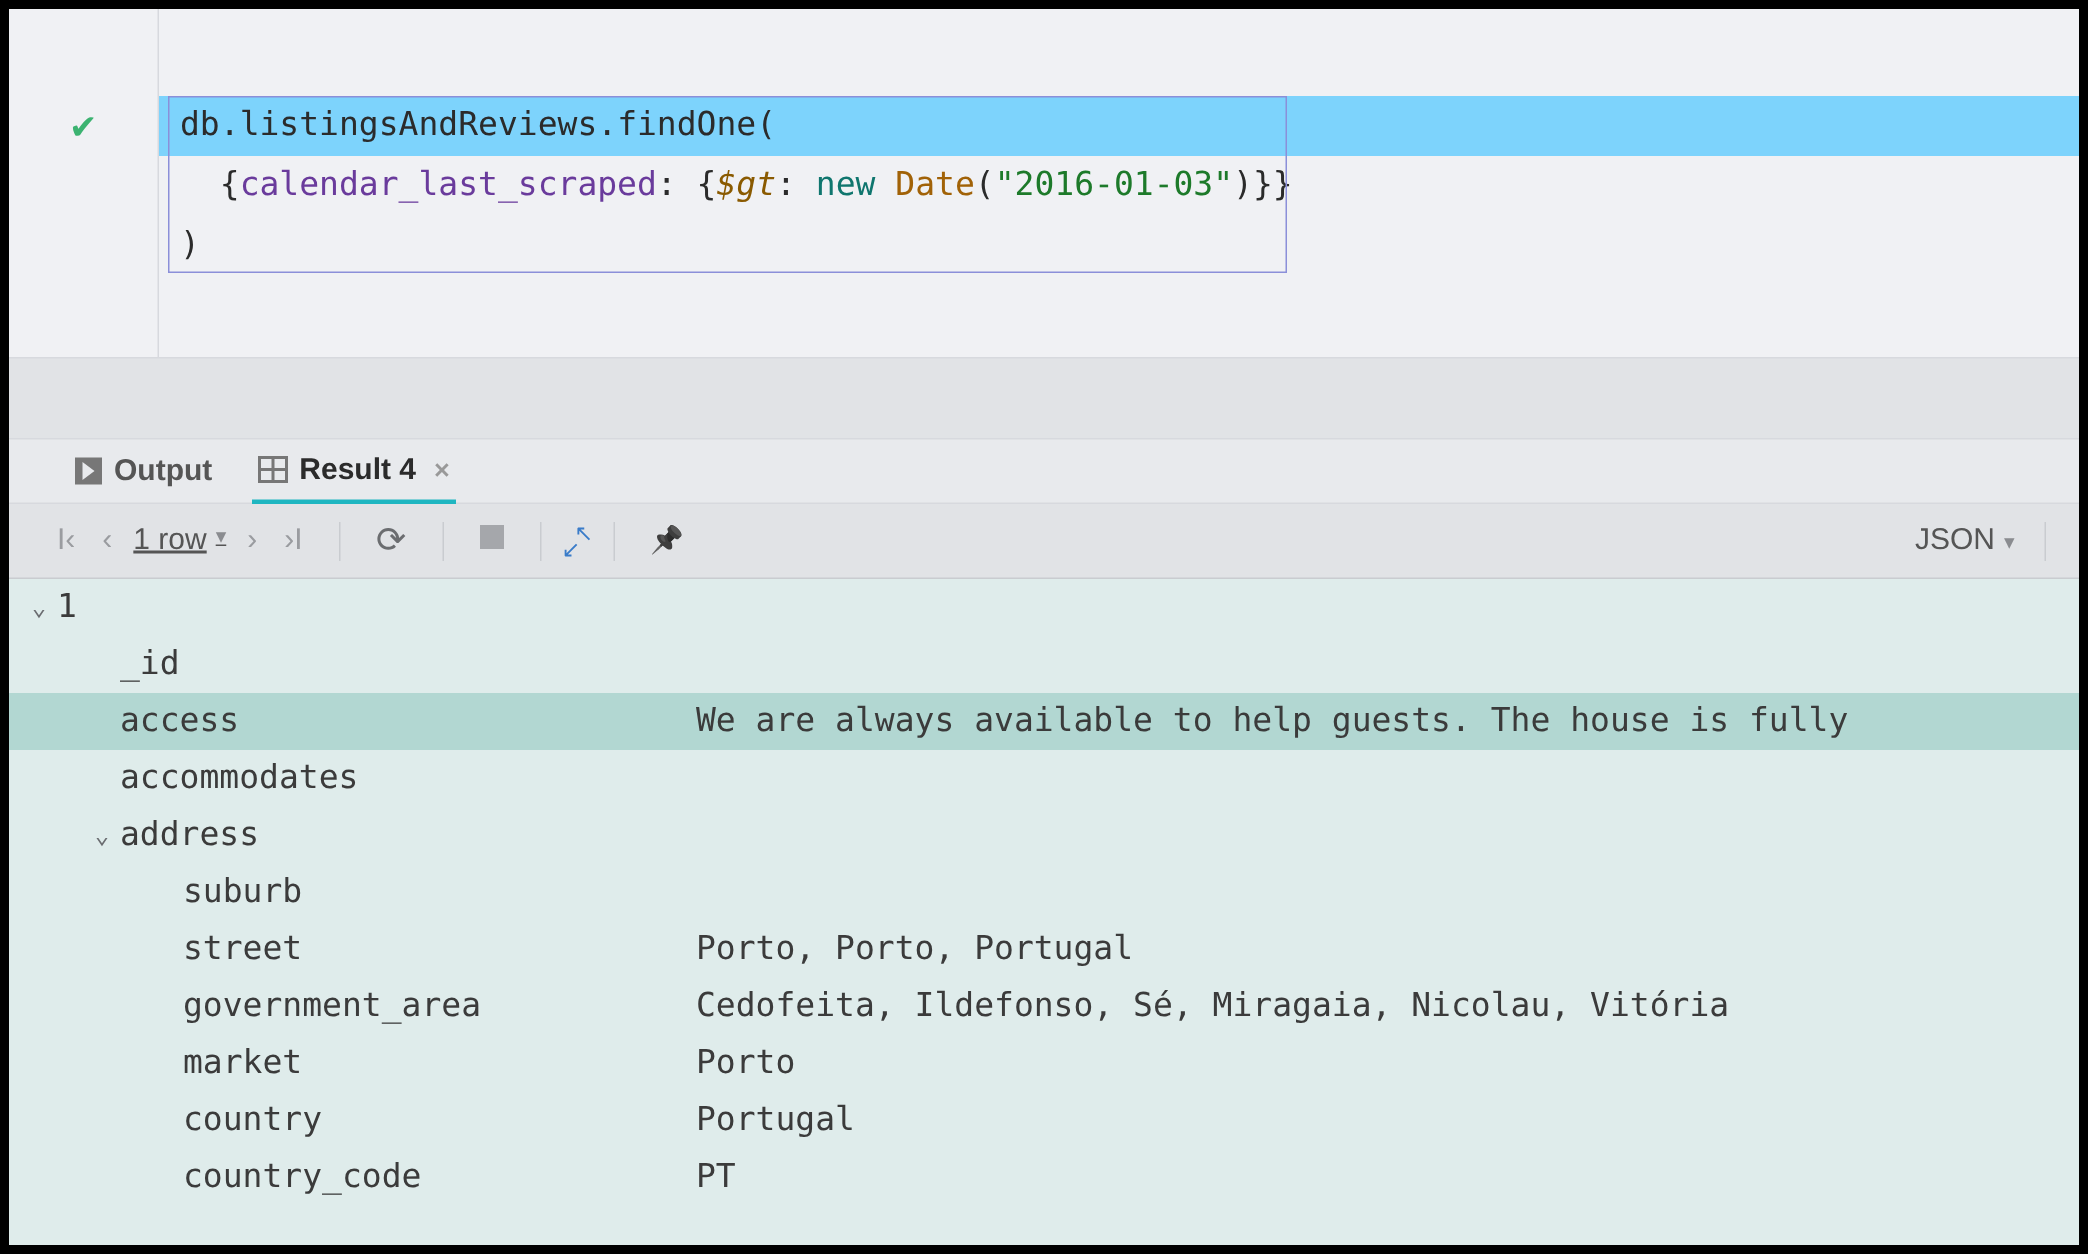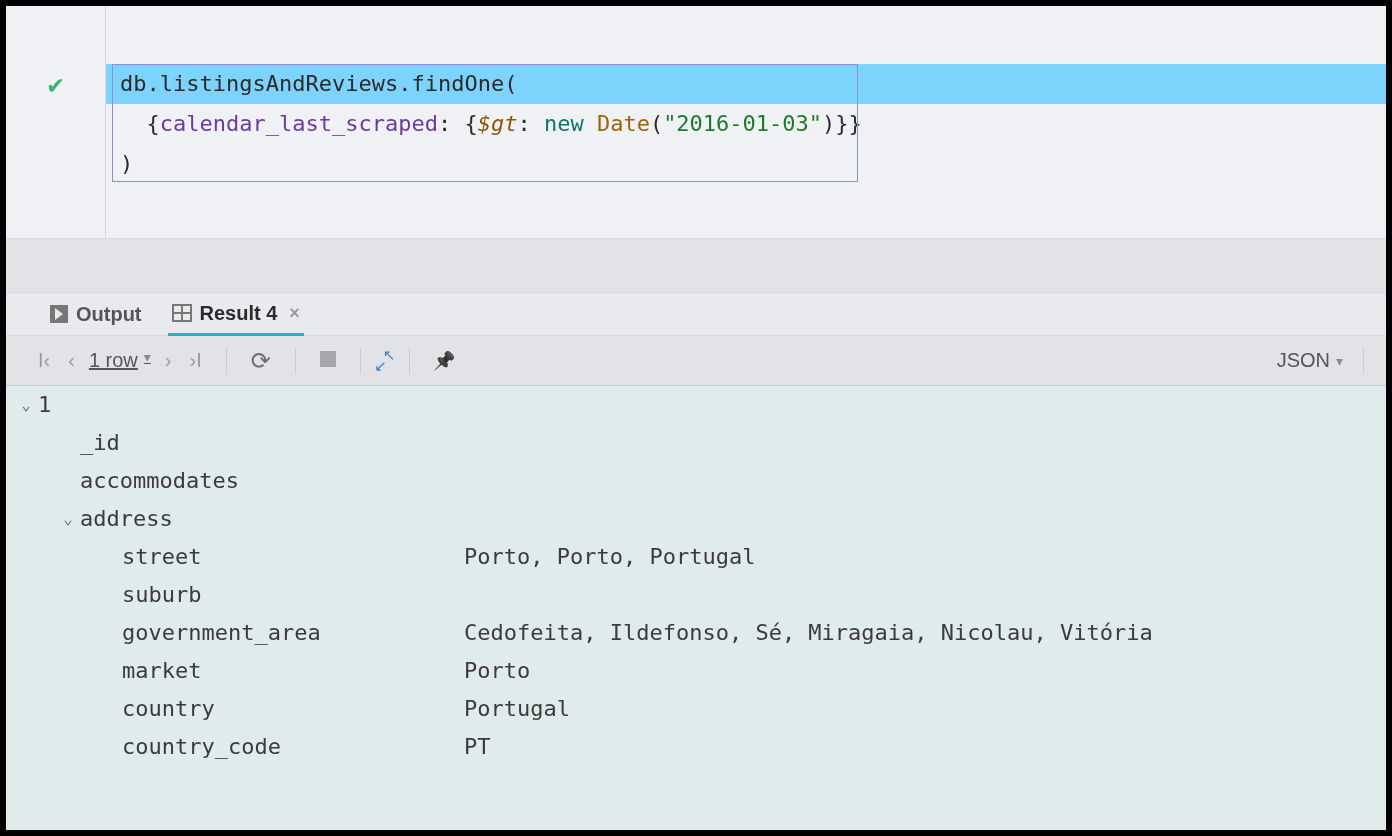--- a/index.html
+++ b/index.html
@@ -244,24 +244,25 @@
   <div class="results">
     <div class="row">
       <div class="key-col pad0">
         <span class="exp">⌄</span>
         <span>1</span>
       </div>
       <div class="val-col"></div>
     </div>
     <div id="tree-rows">
         <div class="row"><div class="key-col pad1"><span class="exp"></span><span>_id</span></div></div>
+        <div class="row sel"><div class="key-col pad1"><span class="exp"></span><span>access</span></div><div class="val-col"><span>We are always available to help guests. The house is fully</span></div></div>
         <div class="row"><div class="key-col pad1"><span class="exp"></span><span>accommodates</span></div><div class="val-col"><span></span></div></div>
         <div class="row"><div class="key-col pad1"><span class="exp">⌄</span><span>address</span></div><div class="val-col"><span></span></div></div>
+        <div class="row"><div class="key-col pad2"><span class="exp"></span><span>suburb</span></div><div class="val-col"><span></span></div></div>
         <div class="row"><div class="key-col pad2"><span class="exp"></span><span>street</span></div><div class="val-col"><span>Porto, Porto, Portugal</span></div></div>
-        <div class="row"><div class="key-col pad2"><span class="exp"></span><span>suburb</span></div><div class="val-col"><span></span></div></div>
         <div class="row"><div class="key-col pad2"><span class="exp"></span><span>government_area</span></div><div class="val-col"><span>Cedofeita, Ildefonso, Sé, Miragaia, Nicolau, Vitória</span></div></div>
         <div class="row"><div class="key-col pad2"><span class="exp"></span><span>market</span></div><div class="val-col"><span>Porto</span></div></div>
         <div class="row"><div class="key-col pad2"><span class="exp"></span><span>country</span></div><div class="val-col"><span>Portugal</span></div></div>
         <div class="row"><div class="key-col pad2"><span class="exp"></span><span>country_code</span></div><div class="val-col"><span>PT</span></div></div>
       </div>
   </div>
 
 </div>
 
 </body></html>

